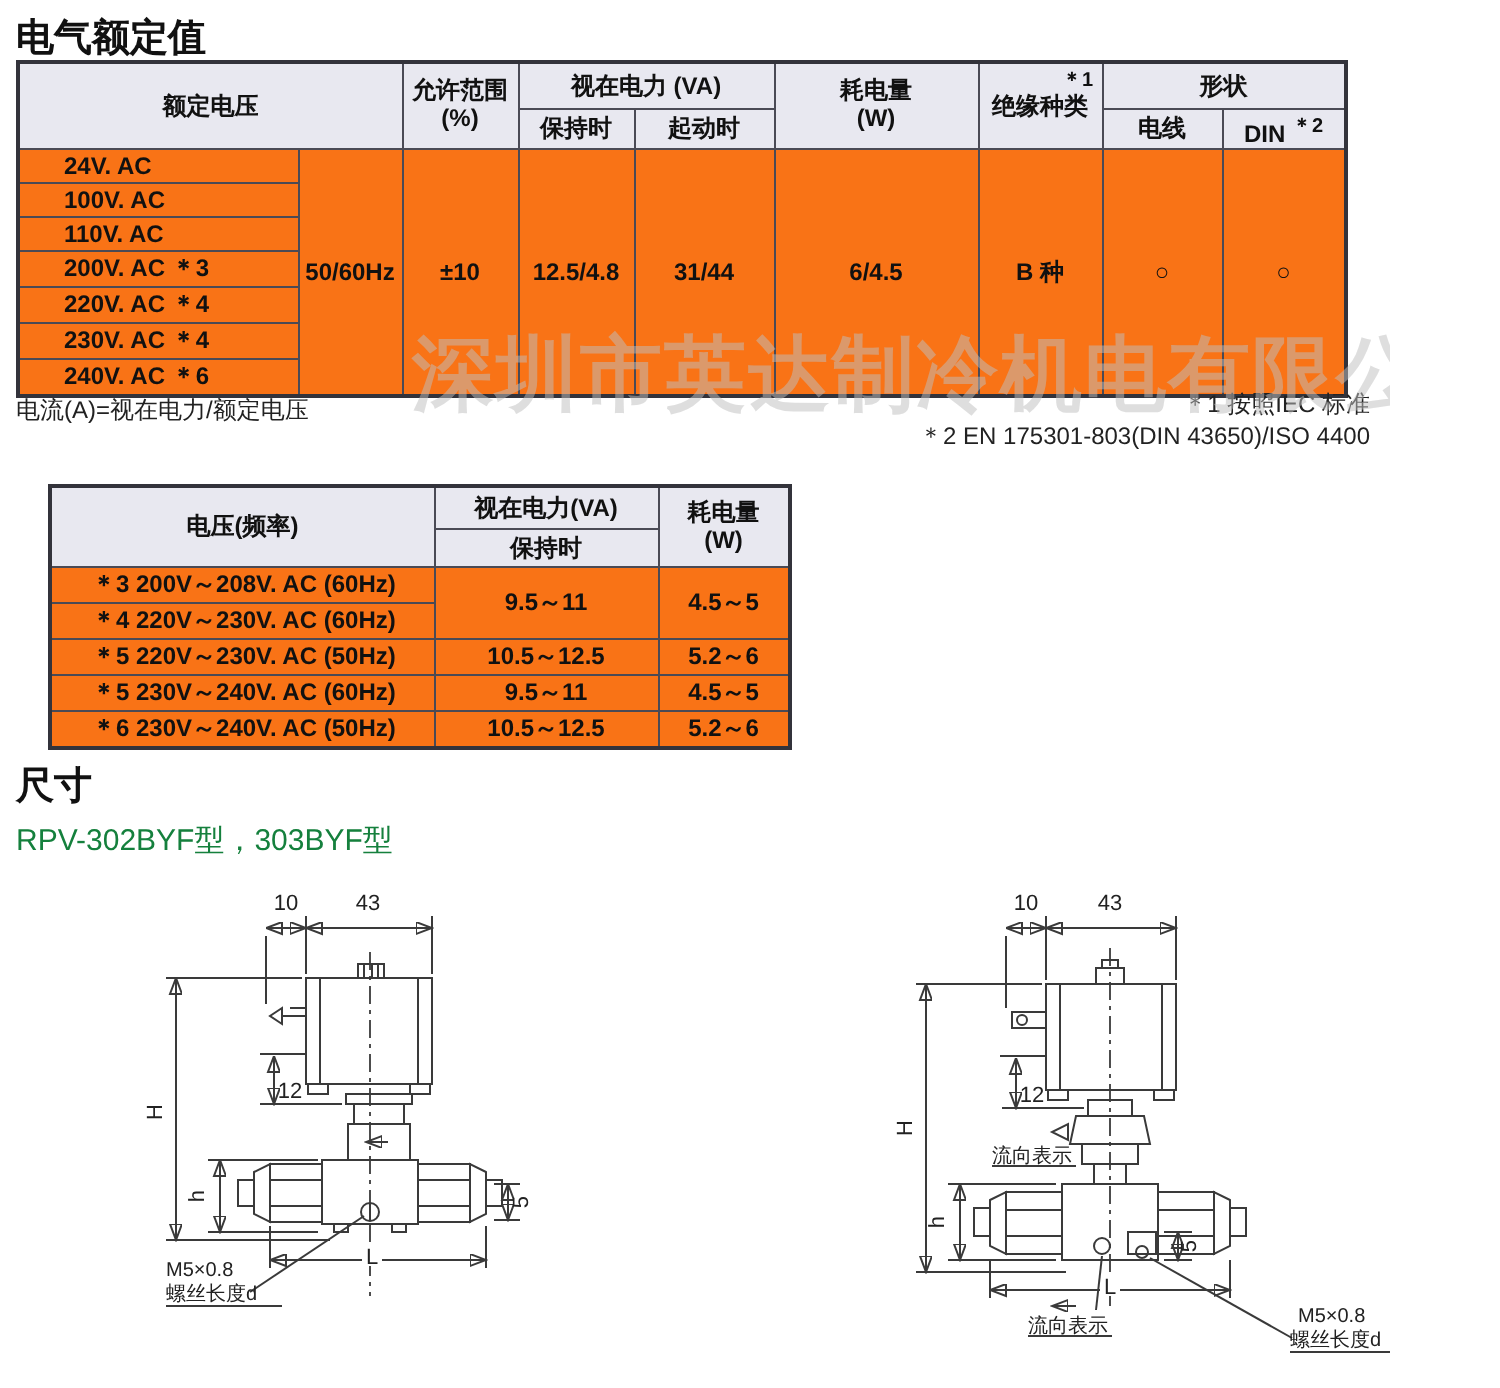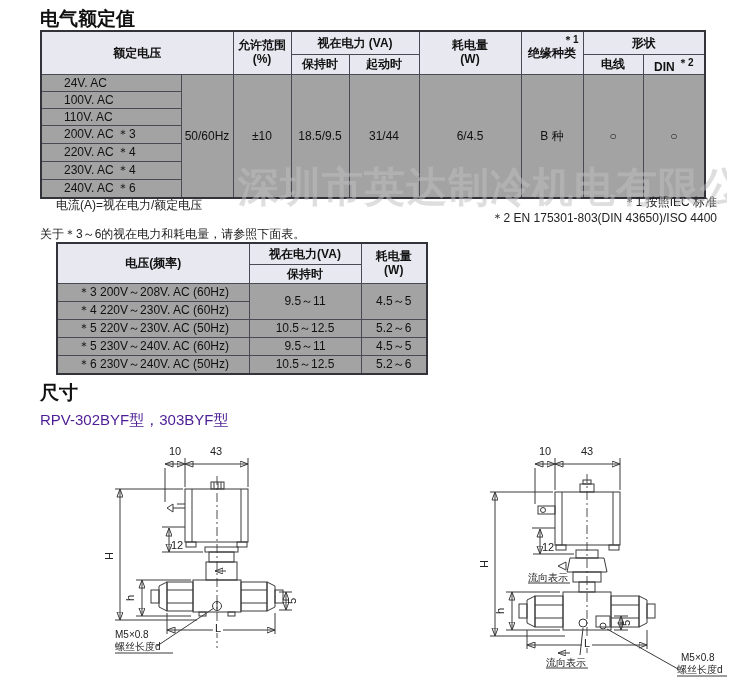--- a/index.html
+++ b/index.html
@@ -1,51 +1,51 @@
 <!DOCTYPE html>
 <html><head>
 <meta charset="utf-8">
 <style>
   html,body{margin:0;padding:0;background:#fff;}
   body{font-family:"Liberation Sans","DejaVu Sans",sans-serif;color:#1a1a1a;}
-  .page{position:relative;width:695px;height:694px;background:#ffffff;overflow:hidden;margin-left:32px;}
+  .page{position:relative;width:695px;height:694px;background:#ffffff;overflow:hidden;}
 
   .sec-title{position:absolute;left:8px;font-size:19px;font-weight:bold;color:#111;}
   #title-electric{top:6px;}
   #title-dim{top:380px;}
 
   table{border-collapse:collapse;table-layout:fixed;font-size:12px;color:#111;}
   th,td{border:1px solid #4a4a55;padding:0 3px;overflow:hidden;white-space:nowrap;}
   th{background:#e8e8f0;font-weight:bold;text-align:center;}
-  td{text-align:center;background:#a3a3a3;}
+  td{text-align:center;background:#f97316;font-weight:bold;}
   .outer{border:2px solid #33333b;}
 
   #ratings-table{position:absolute;left:8px;top:30px;width:664px;}
   #ratings-table thead tr:nth-child(1) th{height:22px;}
   #ratings-table thead tr:nth-child(2) th{height:19px;}
   #ratings-table tbody tr{height:17px;}
   #ratings-table td.vcell{text-align:left;padding-left:22px;}
   .two-line{line-height:1.15;display:block;}
   th.rel{position:relative;}
   .corner-sup{position:absolute;top:1px;right:4px;font-size:10px;font-weight:bold;}
   .sup{font-size:10px;vertical-align:super;font-weight:bold;}
 
   .note{position:absolute;font-size:12px;color:#222;}
-  #note-current{left:24px;top:197px;text-align:center;}
+  #note-current{left:8px;top:197px;text-align:center;}
   #note-iec{right:10px;top:194px;text-align:left;}
   #note-en{right:10px;top:210px;text-align:left;}
   #note-refer{left:8px;top:226px;}
 
   #sub-table{position:absolute;left:24px;top:242px;width:370px;}
   #sub-table thead tr:nth-child(1) th{height:20px;}
   #sub-table thead tr:nth-child(2) th{height:18px;}
   #sub-table tbody tr{height:18px;}
   #sub-table td.vcell{text-align:left;padding-left:20px;}
 
-  .model-subtitle{position:absolute;top:411px;font-size:15px;color:#4c1d95;}
+  .model-subtitle{position:absolute;top:411px;font-size:15px;color:#15803d;}
   #model-left{left:8px;}
   #model-right{left:425px;}
 
   .diag{position:absolute;}
   #diag-left{left:53px;top:440px;}
   #diag-right{left:438px;top:440px;}
   .diag line,.diag rect,.diag circle,.diag polygon,.diag path{stroke:#3a3a3a;fill:none;stroke-width:1;}
   .diag .cl{stroke-dasharray:9 3 2 3;stroke-width:0.9;}
   .diag text{fill:#222;font-size:11px;font-family:"Liberation Sans","DejaVu Sans",sans-serif;stroke:none;}
   .diag text.cjk{font-size:10px;}
@@ -99,21 +99,21 @@
           <span>DIN</span>
           <span class="sup">＊2</span>
         </th>
       </tr>
     </thead>
     <tbody>
       <tr>
         <td class="vcell">24V. AC</td>
         <td rowspan="7">50/60Hz</td>
         <td rowspan="7">±10</td>
-        <td rowspan="7">18.5/9.5</td>
+        <td rowspan="7">12.5/4.8</td>
         <td rowspan="7">31/44</td>
         <td rowspan="7">6/4.5</td>
         <td rowspan="7">B 种</td>
         <td rowspan="7">○</td>
         <td rowspan="7">○</td>
       </tr>
       <tr>
           <td class="vcell">100V. AC</td>
         </tr>
       <tr>
@@ -130,21 +130,20 @@
         </tr>
       <tr>
           <td class="vcell">240V. AC ＊6</td>
         </tr>
     </tbody>
   </table>
 
   <div id="note-current" class="note">电流(A)=视在电力/额定电压</div>
   <div id="note-iec" class="note">＊1 按照IEC 标准</div>
   <div id="note-en" class="note">＊2 EN 175301-803(DIN 43650)/ISO 4400</div>
-  <div id="note-refer" class="note">关于＊3～6的视在电力和耗电量，请参照下面表。</div>
 
   <table id="sub-table" class="outer">
     <colgroup>
       <col style="width:192px">
         <col style="width:112px">
         <col style="width:66px">
     </colgroup>
     <thead>
       <tr>
         <th rowspan="2">电压(频率)</th>

